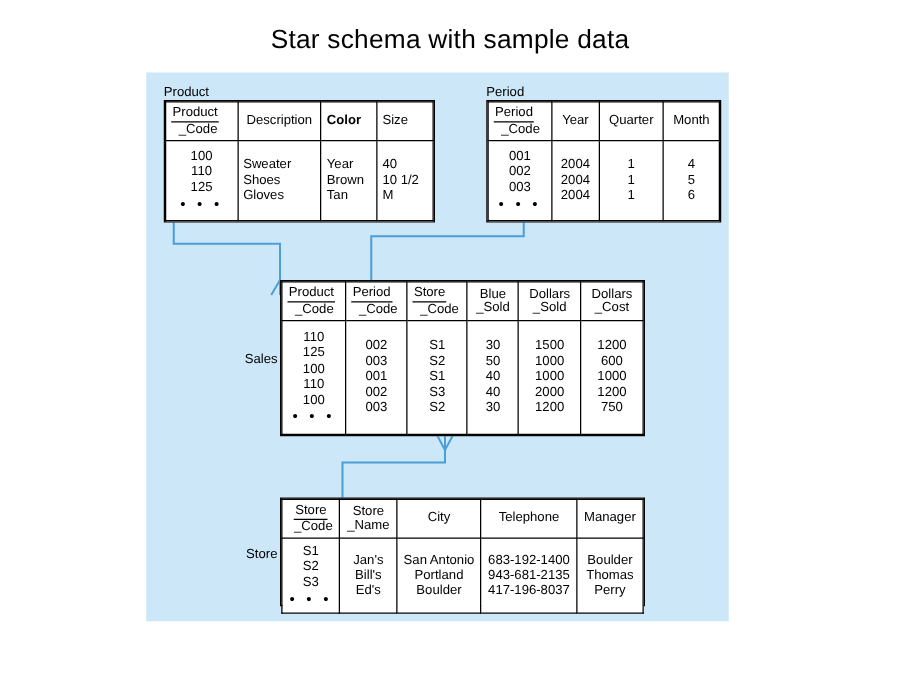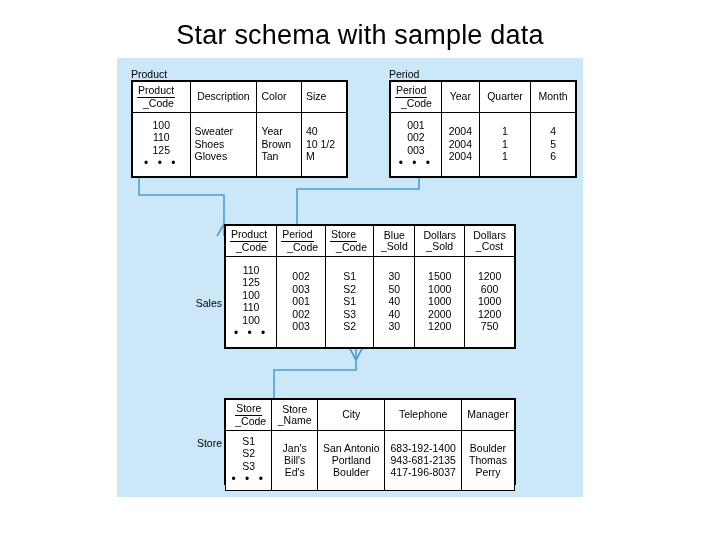--- a/index.html
+++ b/index.html
@@ -19,21 +19,21 @@
     left: 0; top: 0;
     width: 720px;
     height: 540px;
   }
   #slide-title {
     position: absolute;
     left: 0;
     top: 20px;
     width: 720px;
     text-align: center;
-    font-size: 27px;
+    font-size: 21px;
     color: #000000;
     letter-spacing: 0.2px;
     font-family: "Liberation Sans", sans-serif;
   }
   #diagram-panel {
     position: absolute;
     left: 117px;
     top: 58px;
     width: 466px;
     height: 439px;
@@ -149,21 +149,21 @@
     <table>
       <thead>
         <tr>
           <th style="width:62px;">
             <span class="hdr-two">
               <span class="l1">Product</span>
               <span class="l2">_Code</span>
             </span>
           </th>
           <th style="width:65px;">Description</th>
-          <th style="width:43px; text-align:left;">Color</th>
+          <th style="width:43px; text-align:left;font-weight:bold;">Color</th>
           <th style="width:45px; text-align:left;">Size</th>
         </tr>
       </thead>
       <tbody>
         <tr>
           <td class="cell-c">
             <span class="val-line">100</span>
             <span class="val-line">110</span>
             <span class="val-line">125</span>
             <span class="ellipsis">• • •</span>
@@ -225,21 +225,21 @@
           <td class="cell-c">
             <span class="val-line">4</span>
             <span class="val-line">5</span>
             <span class="val-line">6</span>
           </td>
         </tr>
       </tbody>
     </table>
   </div>
 
-  <div class="side-caption" style="left:178px; top:281px; width:44px;margin-top:16px;">Sales</div>
+  <div class="side-caption" style="left:178px; top:281px; width:44px;">Sales</div>
   <div class="ent-table" id="tbl-sales" style="left:224px; top:224px; width:290px; height:123px;">
     <table>
       <thead>
         <tr>
           <th style="width:50px;">
             <span class="hdr-two">
               <span class="l1">Product</span>
               <span class="l2">_Code</span>
             </span>
           </th>

